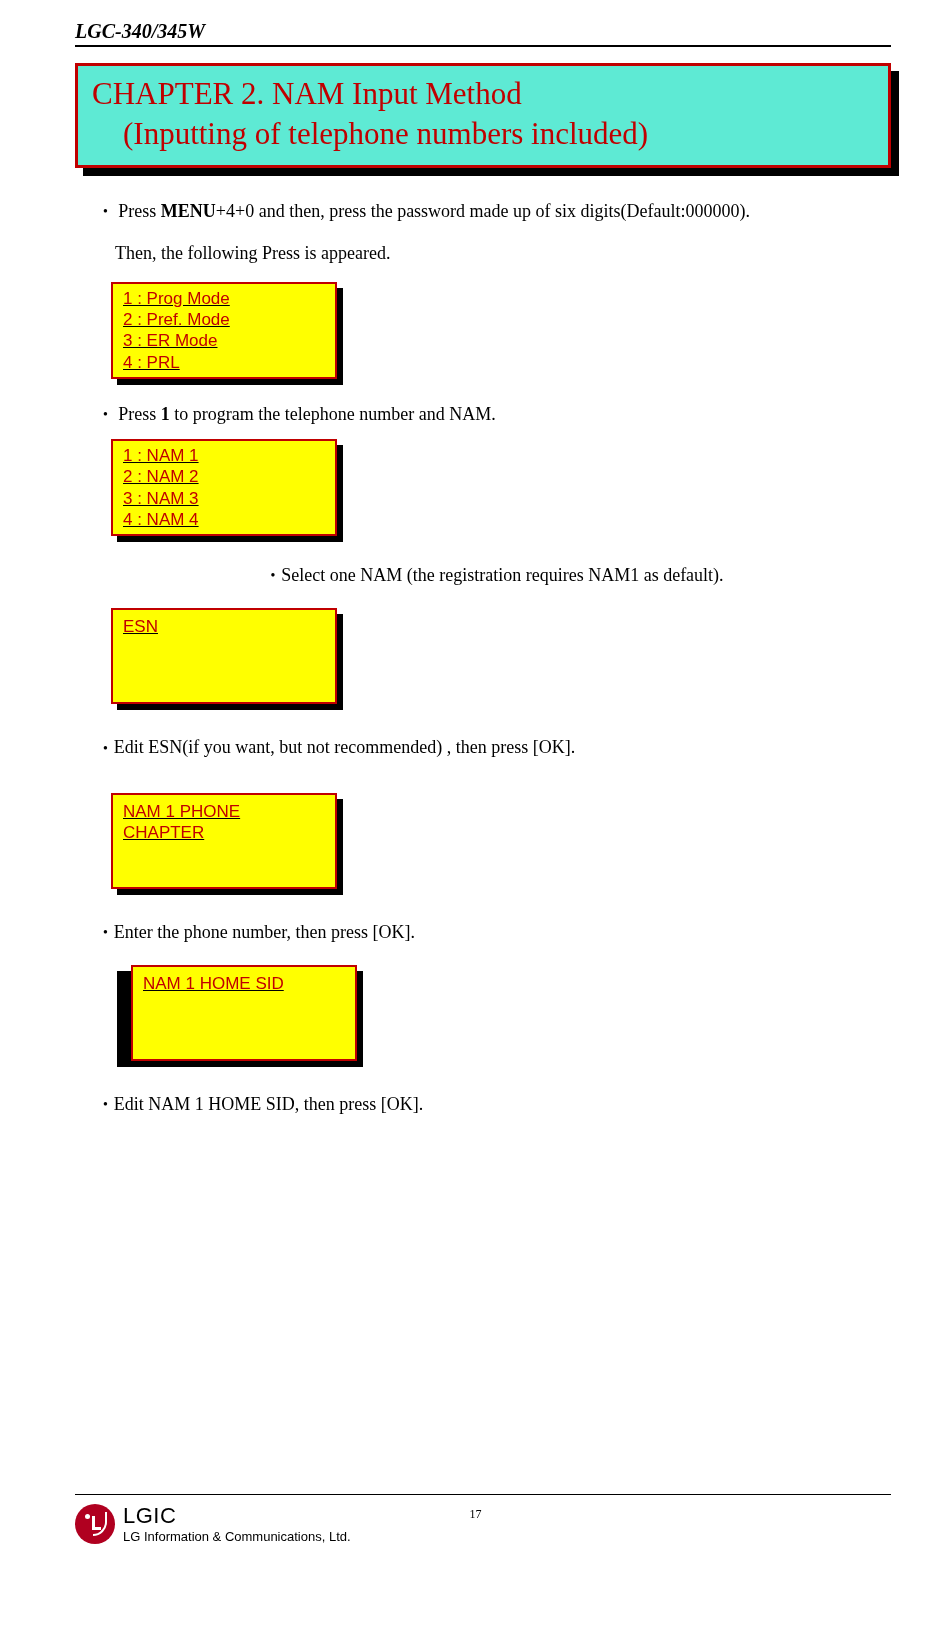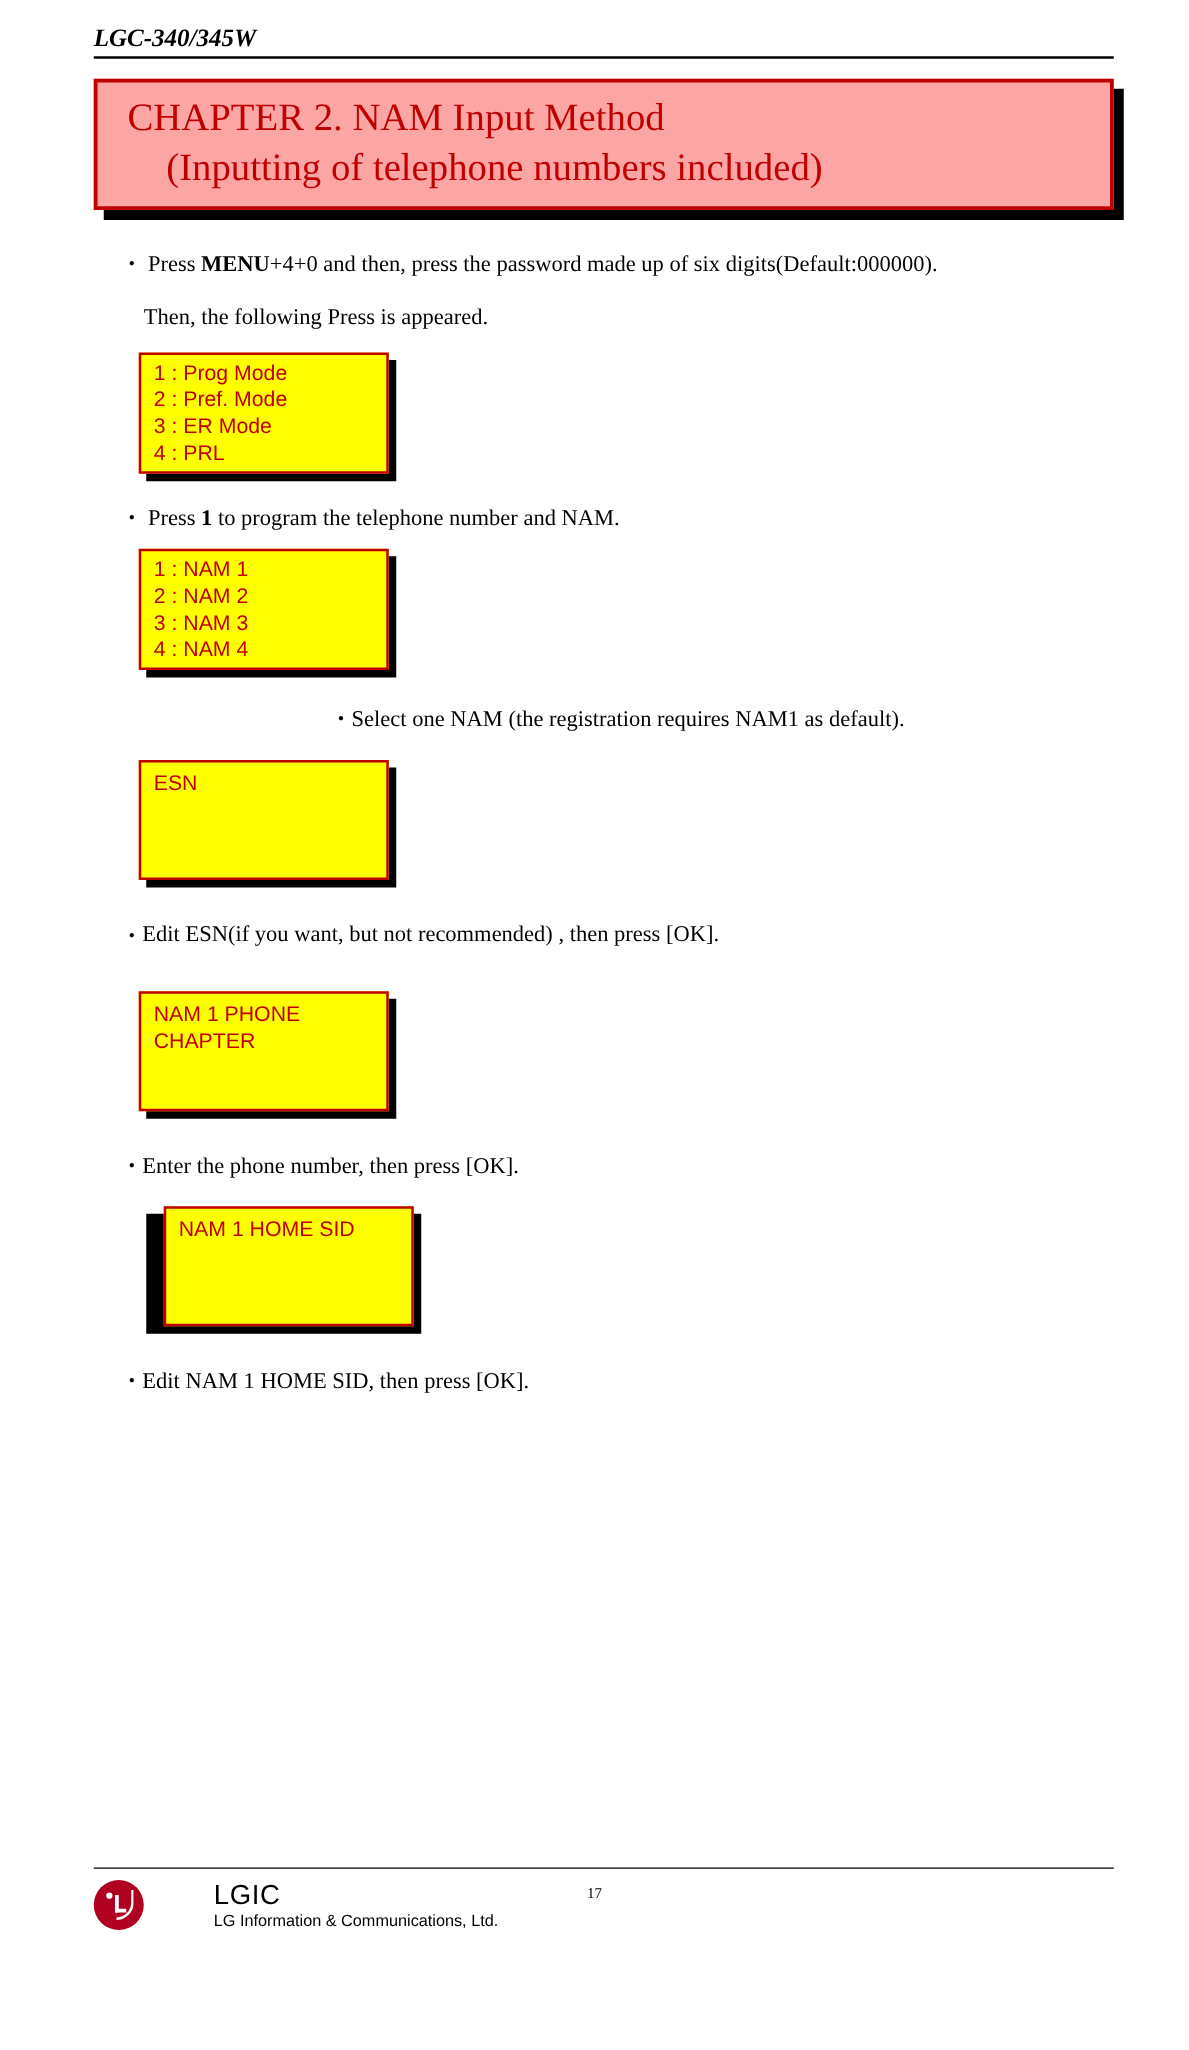--- a/index.html
+++ b/index.html
@@ -35,22 +35,22 @@
     position: absolute;
     top: 8px;
     left: 8px;
     right: -8px;
     bottom: -8px;
     background: #000;
   }
   .chapter-box {
     position: relative;
     border: 3px solid #c00000;
-    background: #fca5a5;
-    padding: 8px 14px 10px 24px;
+    background: #5eead4;
+    padding: 8px 14px 10px 14px;
   }
   .chapter-line {
     font-size: 31px;
     color: #c00000;
     line-height: 1.3;
   }
   .section-title {
     font-size: 24px;
     font-weight: bold;
     margin: 22px 0 26px 0;
@@ -72,21 +72,22 @@
     margin-right: 6px;
     position: relative;
     top: -2px;
   }
   .bold {
     font-weight: bold;
   }
   .yellow-screen-wrap {
     position: relative;
     margin: 8px 0 18px 36px;
-    width: 200px;
+    width: 226px;
+    text-decoration: underline;
   }
   .yellow-shadow {
     position: absolute;
     top: 6px;
     left: 6px;
     right: -6px;
     bottom: -6px;
     background: #000;
   }
   .yellow-screen {
@@ -114,21 +115,20 @@
     right: 60px;
   }
   .footer-rule {
     border: none;
     border-top: 1.5px solid #000;
     margin: 0 0 8px 0;
   }
   .footer-content {
     display: flex;
     align-items: center;
-    gap: 48px;
   }
   .lg-logo {
     width: 40px;
     height: 40px;
     border-radius: 50%;
     background: #b00020;
     position: relative;
     flex-shrink: 0;
     margin-right: 8px;
   }

